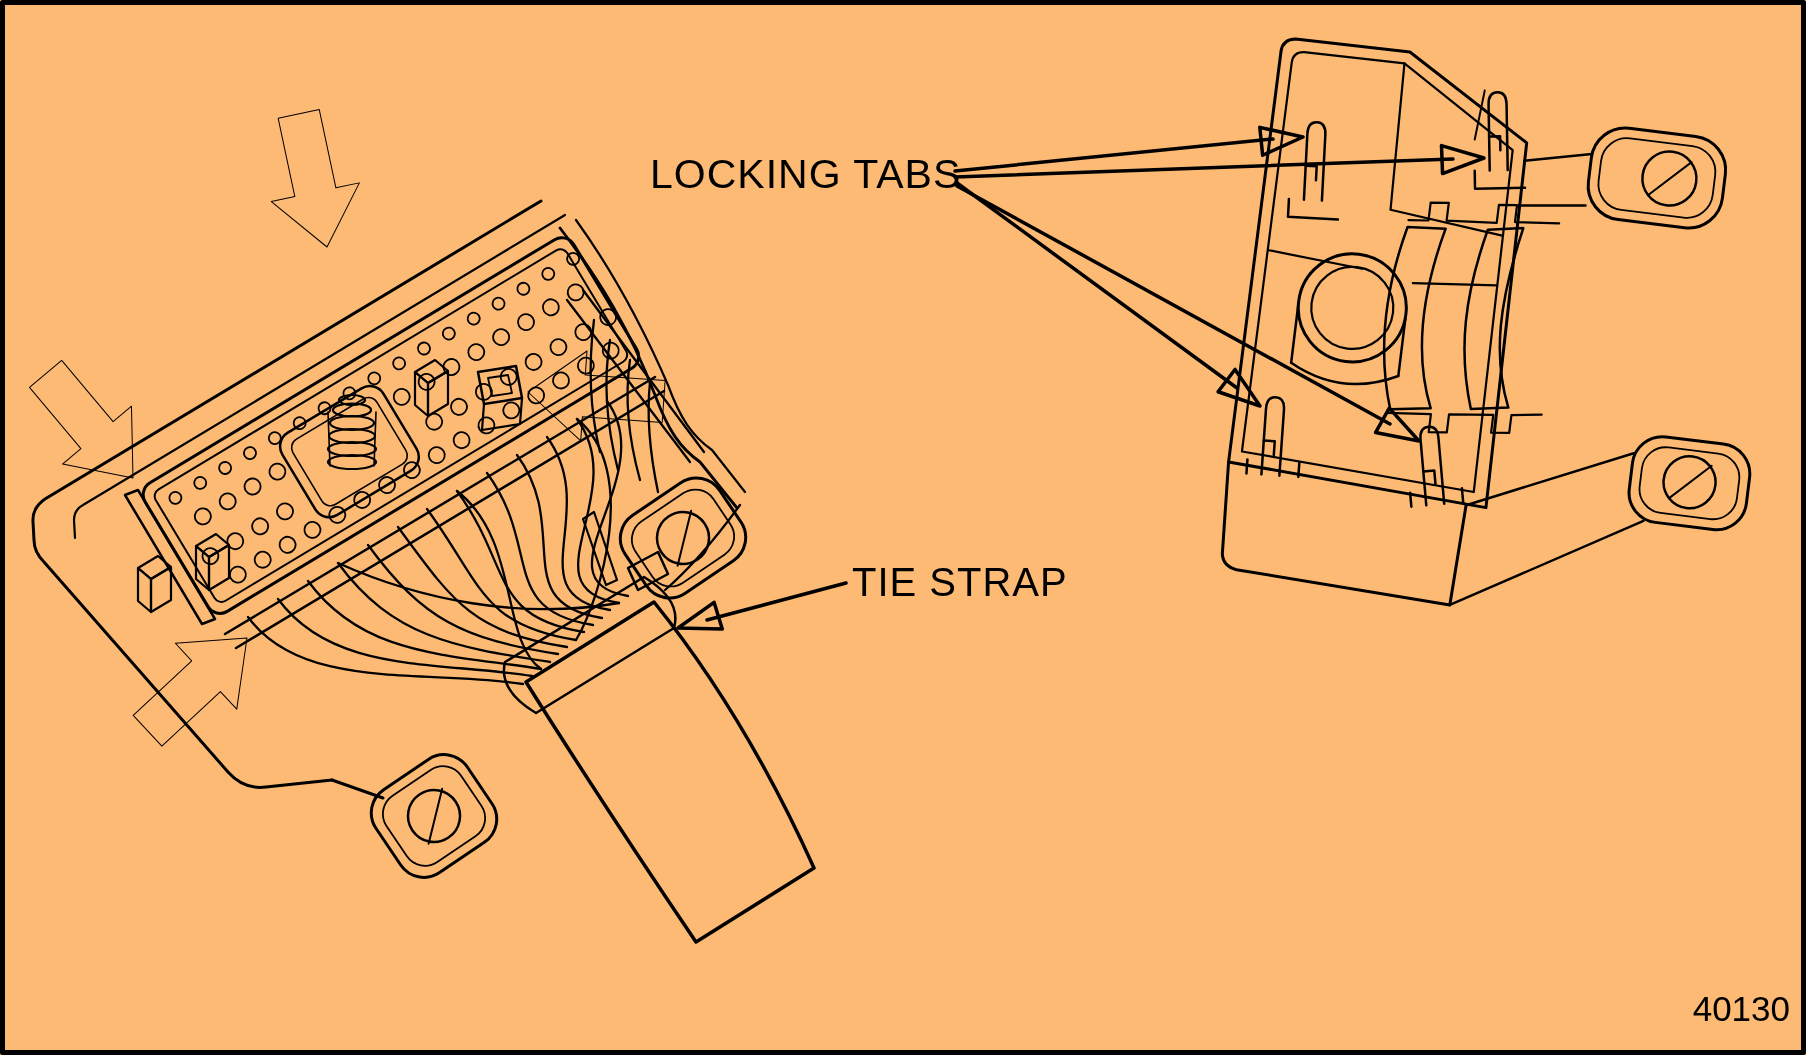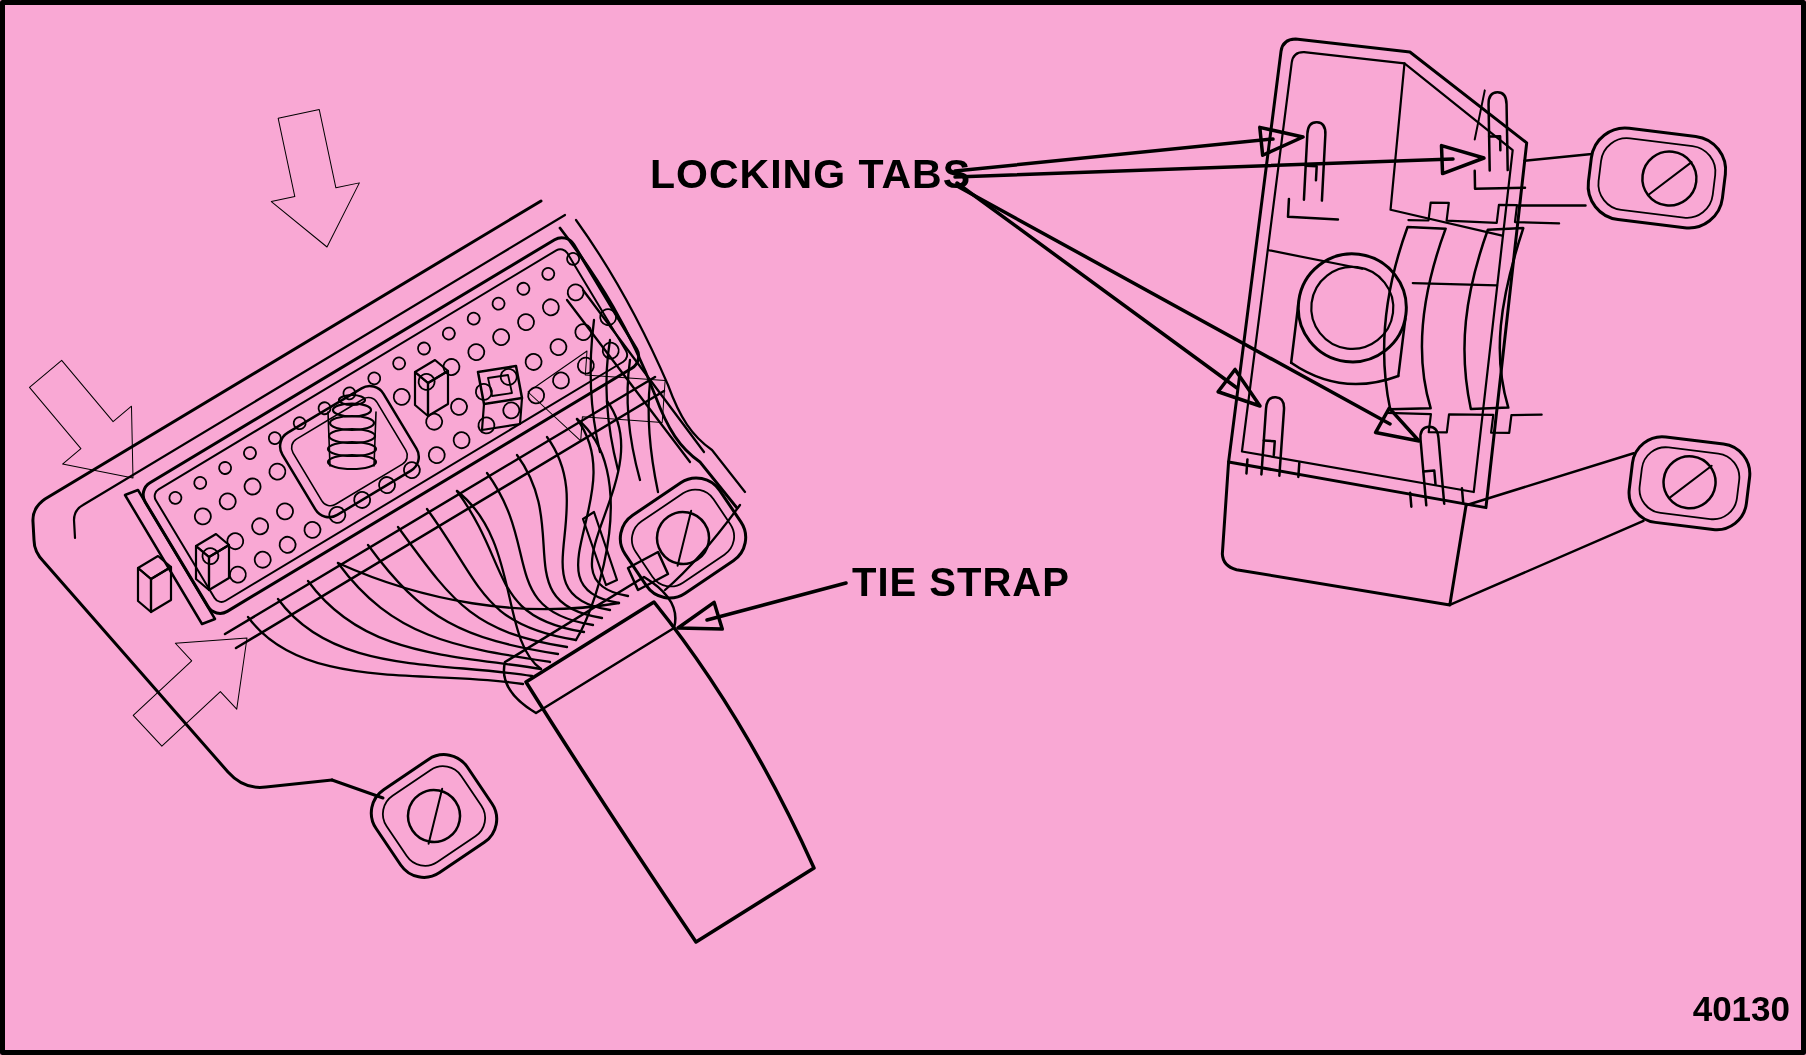--- a/index.html
+++ b/index.html
@@ -1,16 +1,16 @@
 <!DOCTYPE html>
 <html><head>
 <meta charset="utf-8">
 <style>
   html,body{margin:0;padding:0;background:#fff;}
-  .stage{position:relative;width:1806px;height:1055px;background:#f9a8d4;overflow:hidden;font-weight:bold;}
+  .stage{position:relative;width:1806px;height:1055px;background:#fdba74;overflow:hidden;}
   svg{display:block;}
   svg *{vector-effect:none;}
   .ln path,.ln line,.ln circle,.ln rect,.ln polyline,.ln polygon,.ln ellipse{fill:none;stroke:#000;stroke-linecap:round;stroke-linejoin:round;}
   .fw{fill:#fff;}
   .ink{fill:#000;stroke:none;}
   text{font-family:"Liberation Sans", sans-serif;fill:#000;stroke:none;}
   .lbl{font-size:41px;letter-spacing:1px;}
   .lbl2{font-size:40px;letter-spacing:1px;}
   .fig{font-size:35px;}
 </style>

